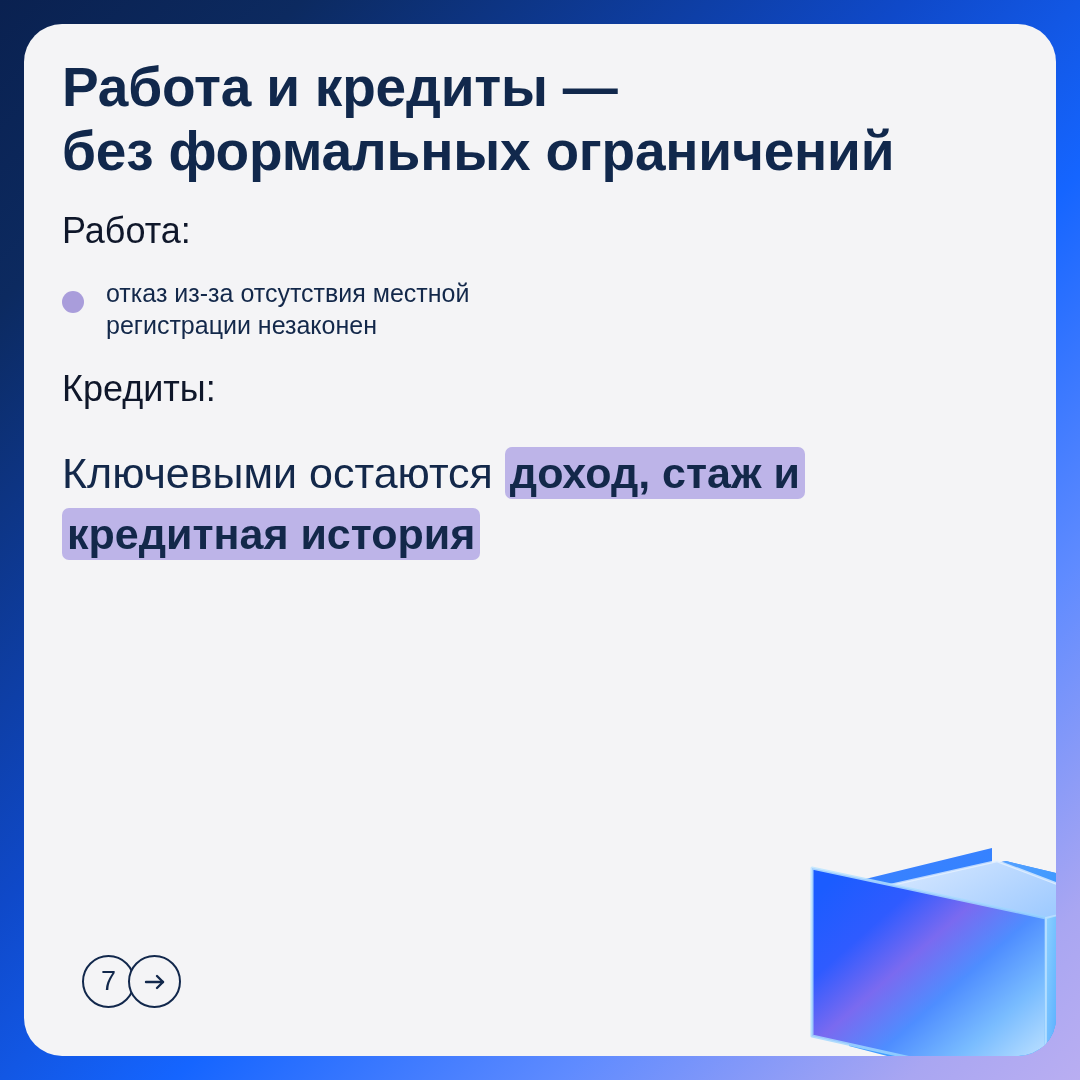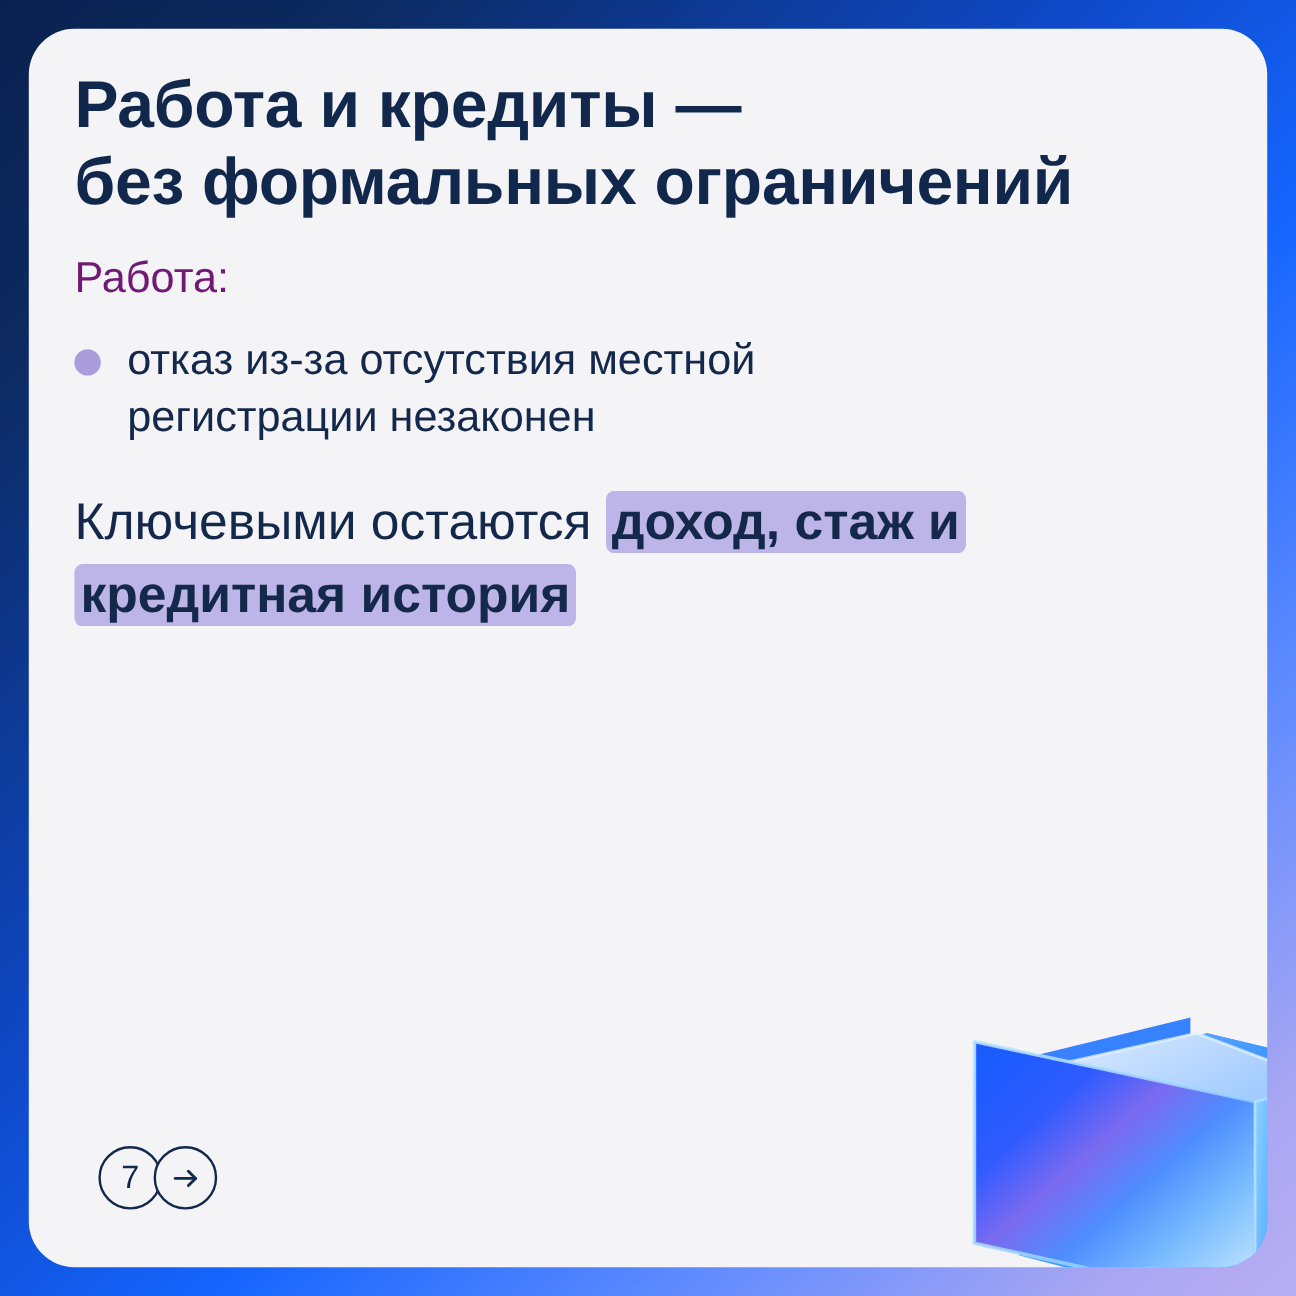--- a/index.html
+++ b/index.html
@@ -58,21 +58,21 @@
     color: #11284c;
     font-size: 55px;
     line-height: 1.16;
     font-weight: 700;
     letter-spacing: -0.2px;
     white-space: pre-line;
   }
 
   .section-label {
     margin: 26px 0 0 0;
-    color: #701a75;
+    color: #0f172a;
     font-size: 36px;
     line-height: 1.15;
     font-weight: 400;
   }
 
   .bullet-row {
     display: flex;
     align-items: flex-start;
     margin-top: 26px;
   }
@@ -80,21 +80,21 @@
     flex: 0 0 auto;
     width: 22px;
     height: 22px;
     border-radius: 50%;
     background: #a99ddb;
     margin-top: 14px;
     margin-right: 22px;
   }
   .bullet-text {
     color: #13284a;
-    font-size: 36px;
+    font-size: 25px;
     line-height: 1.3;
     font-weight: 400;
     white-space: pre-line;
   }
 
   .closing {
     margin-top: 34px;
     color: #13284a;
     font-size: 43px;
     line-height: 1.42;
@@ -160,20 +160,21 @@
 без формальных ограничений</h1>
 
       <p class="section-label">Работа:</p>
 
       <div class="bullet-row">
         <span class="bullet-dot"></span>
         <span class="bullet-text">отказ из-за отсутствия местной
 регистрации незаконен</span>
       </div>
 
+      <p class="section-label">Кредиты:</p>
 
 
       <p class="closing"><span>Ключевыми остаются </span><span class="hl">доход, стаж и кредитная история</span></p>
 
     </div>
 
     <svg id="folder" viewBox="0 0 320 272" aria-hidden="true">
       <defs>
         <linearGradient id="gBackTab" x1="0" y1="0" x2="0.35" y2="1">
           <stop offset="0%" stop-color="#3f7dff"></stop>

